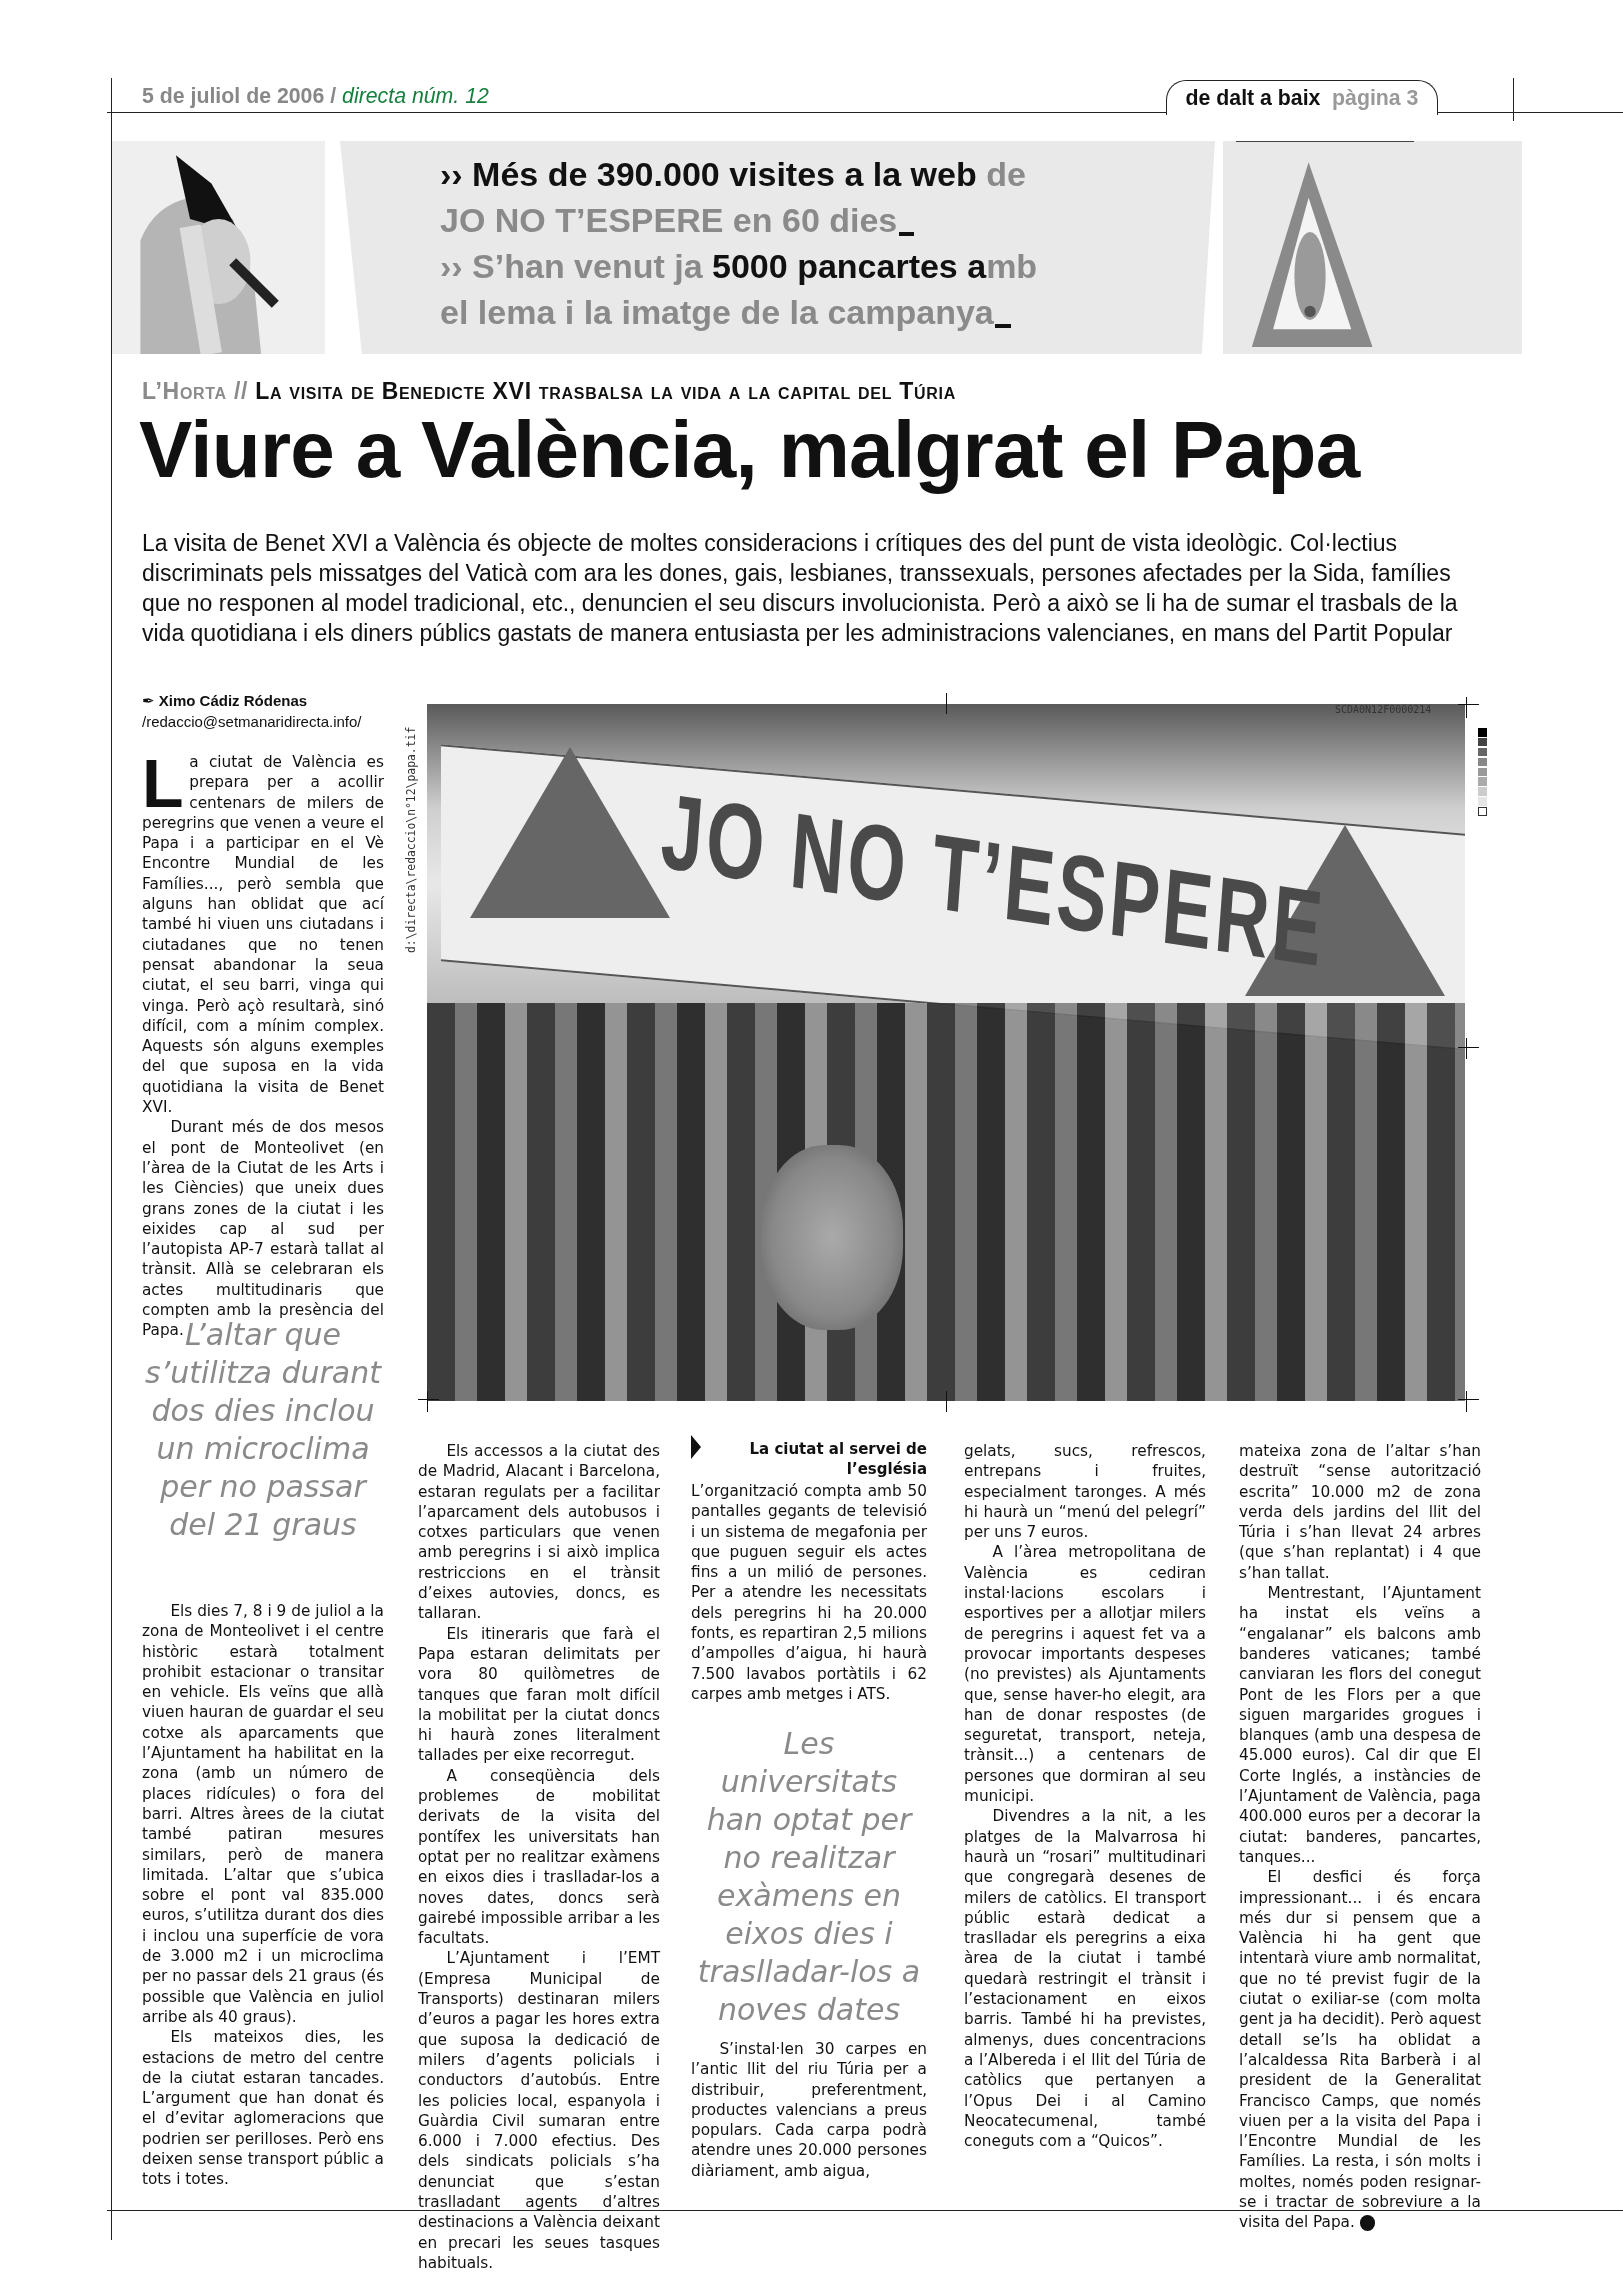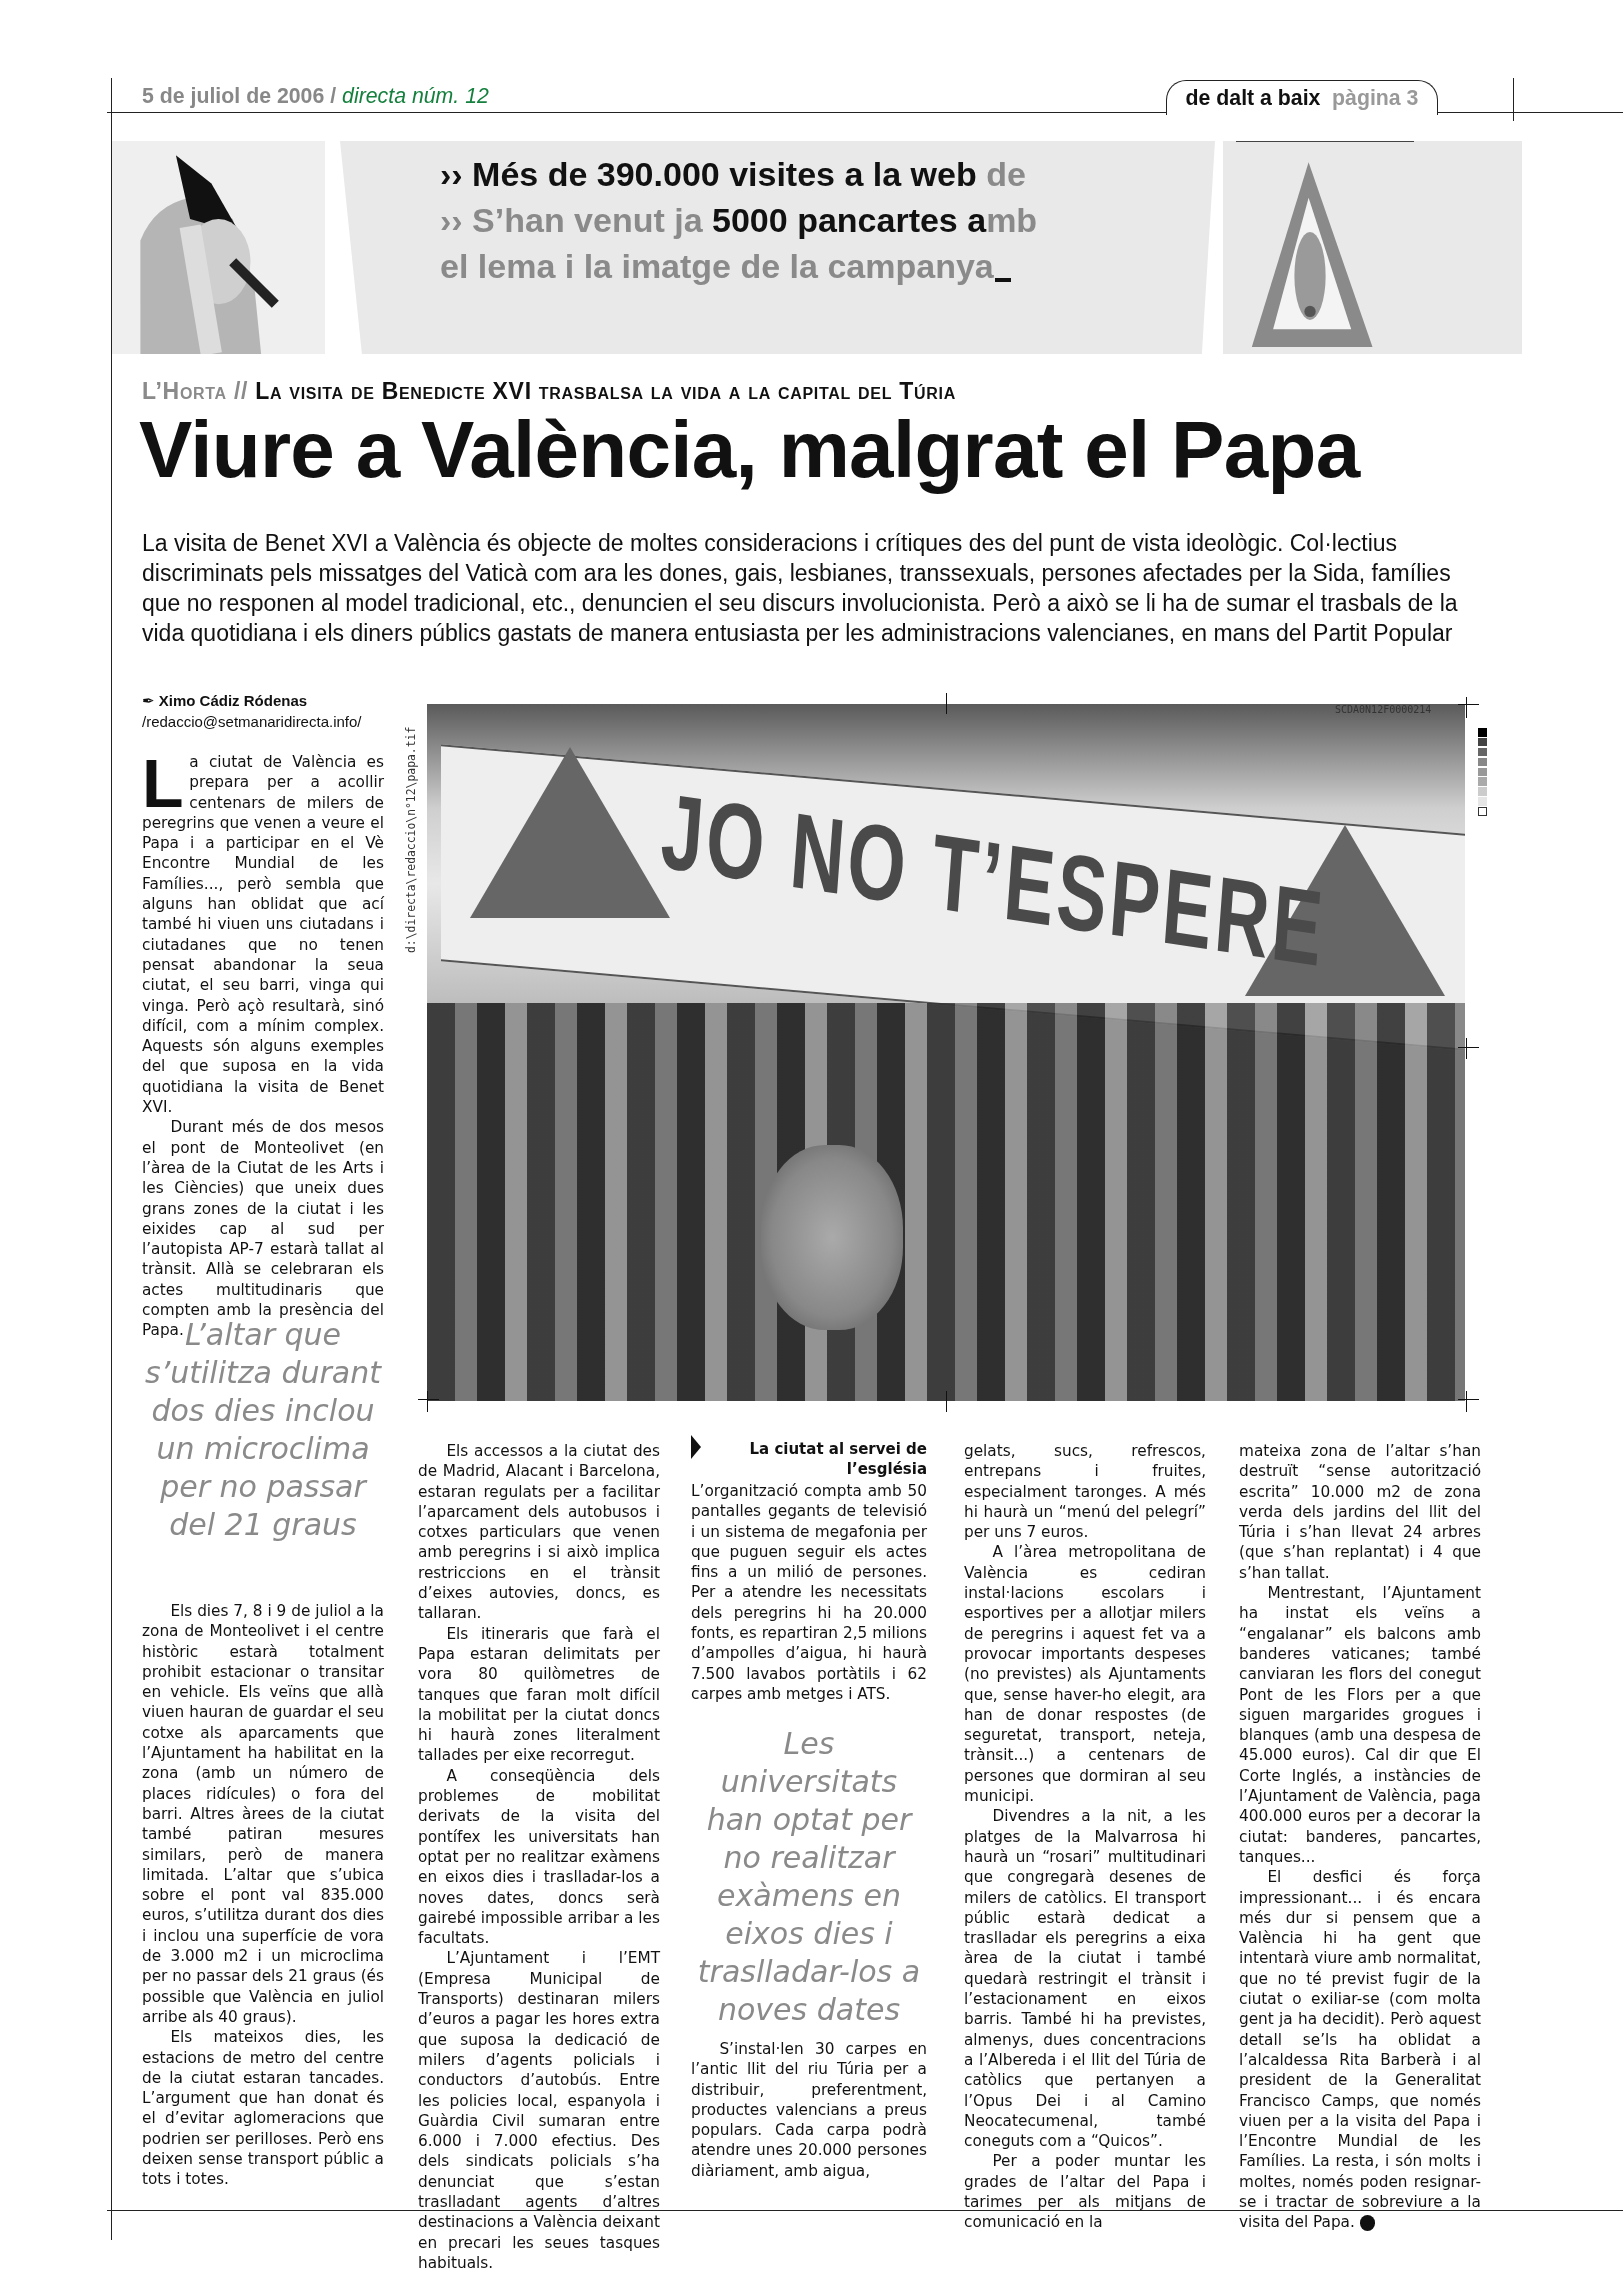--- a/index.html
+++ b/index.html
@@ -78,20 +78,23 @@
     <path d="M90 20 L140 60 L180 130 L110 110 Z" fill="#111"></path>
     <ellipse cx="150" cy="170" rx="45" ry="60" fill="#cfcfcf"></ellipse>
     <path d="M110 120 L140 300" stroke="#ddd" stroke-width="30"></path>
     <path d="M170 170 L230 230" stroke="#222" stroke-width="14"></path>
   </svg>
 </div>
 <div class="abs promo-mid">
   <div style="position:absolute;left:100px;top:10px;">
     <div class="promo-line">
       <span class="b">›› Més de 390.000 visites a la web</span><span class="g"> de</span>
+    </div>
+    <div class="promo-line">
+      <span class="g">JO NO T’ESPERE en 60 dies</span><span class="cursor"></span>
     </div>
     <div class="promo-line">
       <span class="g">›› S’han venut ja </span><span class="b">5000 pancartes a</span><span class="g">mb</span>
     </div>
     <div class="promo-line">
       <span class="g">el lema i la imatge de la campanya</span><span class="cursor"></span>
     </div>
   </div>
 </div>
 <div class="abs promo-right">
@@ -172,21 +175,20 @@
 </div>
 <div class="pull" style="left:691px;top:1725px;width:236px;">Les universitats han optat per no realitzar exàmens en eixos dies i traslladar-los a noves dates</div>
 <div class="col" style="left:691px;top:2039px;width:236px;">
   <p>S’instal·len 30 carpes en l’antic llit del riu Túria  per a distribuir, preferentment, productes valencians a preus populars. Cada carpa podrà atendre unes 20.000 persones diàriament, amb aigua,</p>
 </div>
 
 <div class="col" style="left:964px;top:1441px;width:242px;">
   <p class="noindent">gelats, sucs, refrescos, entrepans i fruites, especialment taronges. A més hi haurà un “menú del pelegrí” per uns 7 euros.</p>
   <p>A l’àrea metropolitana de València es cediran instal·lacions escolars i esportives per a allotjar milers de peregrins i aquest fet va a provocar importants despeses (no previstes) als Ajuntaments que, sense haver-ho elegit, ara han de donar respostes (de seguretat, transport, neteja, trànsit...) a centenars de persones que dormiran al seu municipi.</p>
   <p>Divendres a la nit, a les platges de la Malvarrosa hi haurà un “rosari” multitudinari que congregarà desenes de milers de catòlics. El transport públic estarà dedicat a traslladar els peregrins a eixa àrea de la ciutat i també quedarà restringit el trànsit i l’estacionament en eixos barris. També hi ha previstes, almenys, dues concentracions a l’Albereda i el llit del Túria de catòlics que pertanyen a l’Opus Dei i al Camino Neocatecumenal, també coneguts com a “Quicos”.</p>
-  <p>Per a poder muntar les grades de l’altar del Papa i tarimes per als mitjans de comunicació en la</p>
 </div>
 
 <div class="col" style="left:1239px;top:1441px;width:242px;">
   <p class="noindent">mateixa zona de l’altar s’han destruït “sense autorització escrita” 10.000 m2 de zona verda dels jardins del llit del Túria i s’han llevat 24 arbres (que s’han replantat) i 4 que s’han tallat.</p>
   <p>Mentrestant, l’Ajuntament ha instat els veïns a “engalanar” els balcons amb banderes vaticanes; també canviaran les flors del conegut Pont de les Flors per a que siguen margarides grogues i blanques (amb una despesa de 45.000 euros). Cal dir que El Corte Inglés, a instàncies de l’Ajuntament de València, paga 400.000 euros per a decorar la ciutat: banderes, pancartes, tanques...</p>
   <p><span>El desfici és força impressionant... i és encara més dur si pensem que a València hi ha gent que intentarà viure amb normalitat, que no té previst fugir de la ciutat o exiliar-se (com molta gent ja ha decidit). Però aquest detall se’ls ha oblidat a l’alcaldessa Rita Barberà i al president de la Generalitat Francisco Camps, que només viuen per a la visita del Papa i l’Encontre Mundial de les Famílies. La resta, i són molts i moltes, només poden resignar-se i tractar de sobreviure a la visita del Papa.</span> <span class="end-mark">dl</span></p>
 </div>
 
 
 </body></html>

